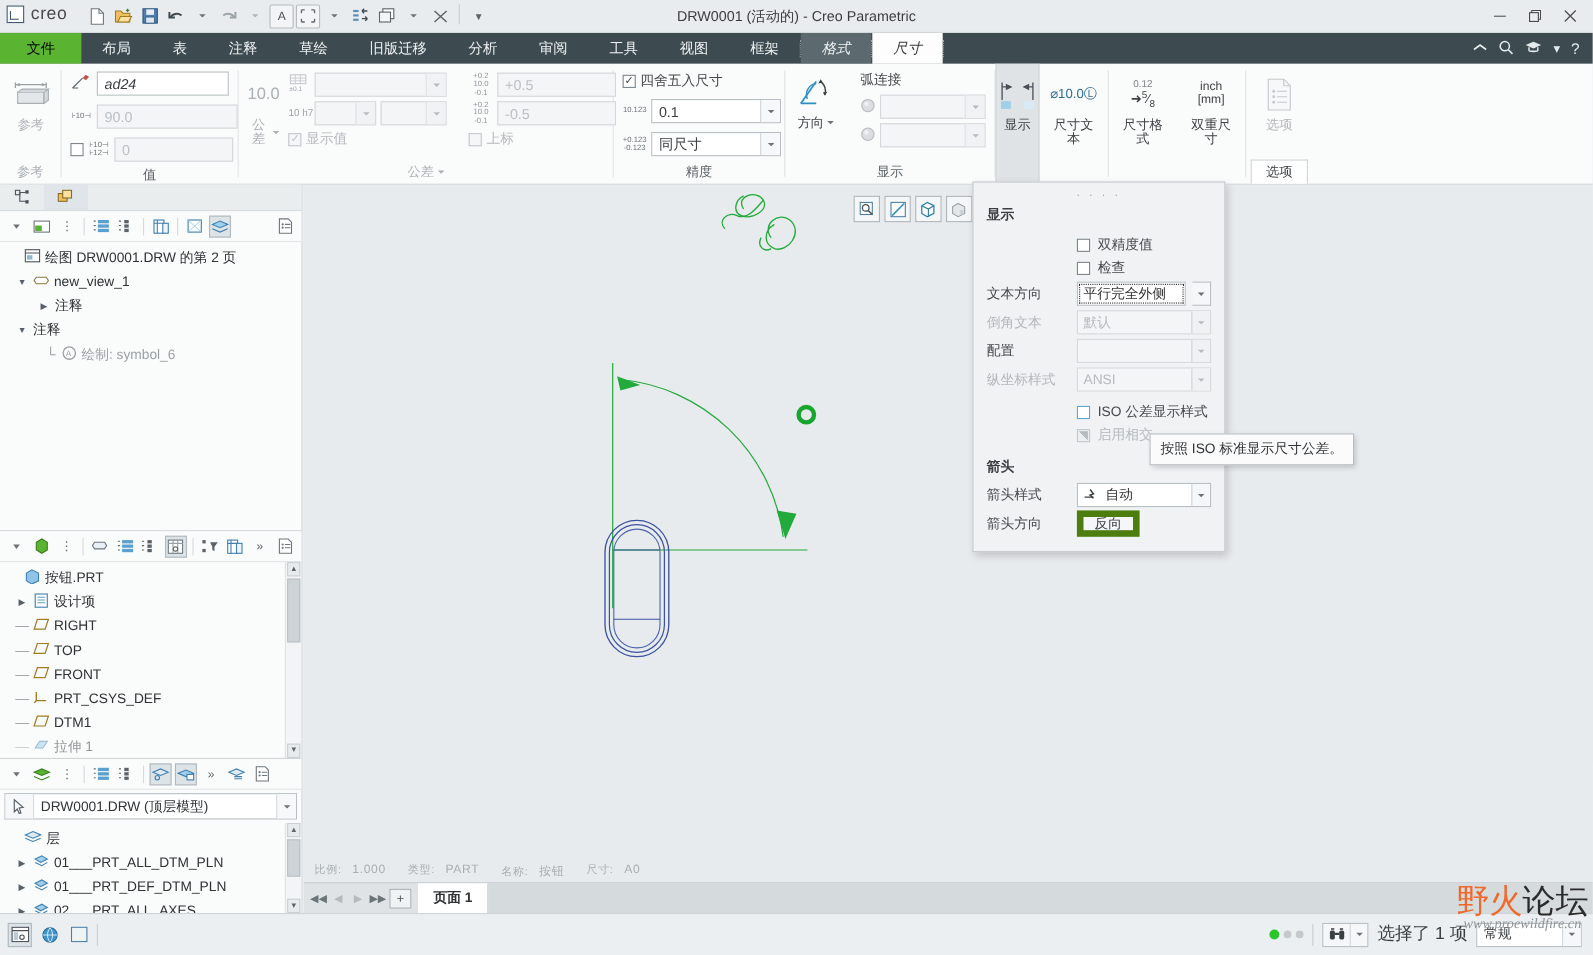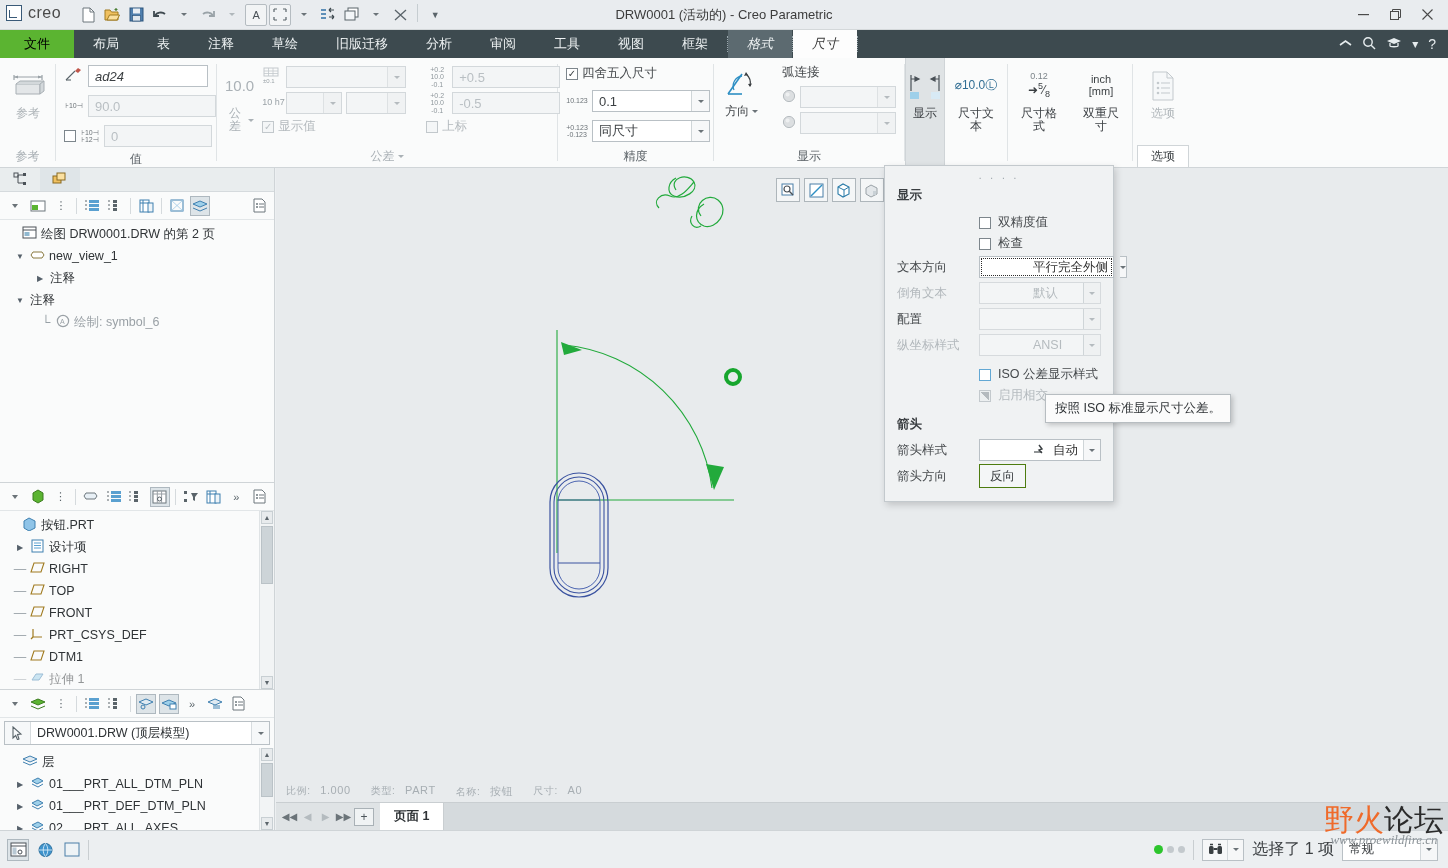--- a/index.html
+++ b/index.html
@@ -113,25 +113,25 @@
     border:1px solid #c3c9cd;box-shadow:2px 3px 7px rgba(0,0,0,.17);z-index:60;
     padding:10px 12px 12px 12px;
   }
   .panel-head{font-size:12.5px;color:#3a3e41;font-weight:bold;margin:2px 0 8px 0;}
   .panel-row{display:flex;align-items:center;height:26px;gap:6px;}
   .panel-row .plabel{width:76px;font-size:12.5px;color:#45494c;flex:none;}
   .panel-row .plabel.dim{color:#b2b8bc;}
   .pchkrow{display:flex;align-items:center;gap:7px;padding-left:82px;height:21px;}
   .pcombo{flex:1;height:22px;border:1px solid #b9c0c5;background:#fff;display:flex;align-items:center;font-size:12.5px;}
   .pcombo.focus{outline:1px dotted #2b2b2b;outline-offset:-3px;}
-  .pcombo .ctext{flex:1;padding:0 5px;white-space:nowrap;margin-left:48px;}
+  .pcombo .ctext{flex:1;padding:0 5px;white-space:nowrap;}
   .pcombo .cbtn{width:17px;height:100%;border-left:1px solid #cfd5d8;background:#f6f7f8;display:flex;align-items:center;justify-content:center;}
   .pcombo.dis{background:#f3f5f6;border-color:#d6dadd;color:#b5bbbf;}
   .pcombo.dis .cbtn{background:#eff1f2;}
-  .pbtn{height:24px;min-width:46px;border:1px solid #4d7c0f;background:#f4f6f7;font-size:12.5px;color:#3b3f42;display:flex;align-items:center;justify-content:center;padding:0 10px;}
+  .pbtn{height:24px;min-width:46px;border:6px solid #4d7c0f;background:#f4f6f7;font-size:12.5px;color:#3b3f42;display:flex;align-items:center;justify-content:center;padding:0 10px;}
   .chk-blue{width:12px;height:12px;border:1px solid #63a8d4;background:#fff;flex:none;}
   .chk-gray{width:12px;height:12px;border:1px solid #c3c9cd;background:#eceff0;flex:none;position:relative;}
   .chk-gray:after{content:"";position:absolute;left:1px;top:1px;width:8px;height:8px;background:linear-gradient(45deg,transparent 50%,#b4babe 50%);}
 
   .tooltip{
     position:absolute;left:1045px;top:394px;background:#fbfbfb;border:1px solid #b7bdc1;
     box-shadow:2px 2px 5px rgba(0,0,0,.2);padding:5px 9px;font-size:12.5px;color:#2f3336;
     white-space:nowrap;z-index:90;
   }
 

